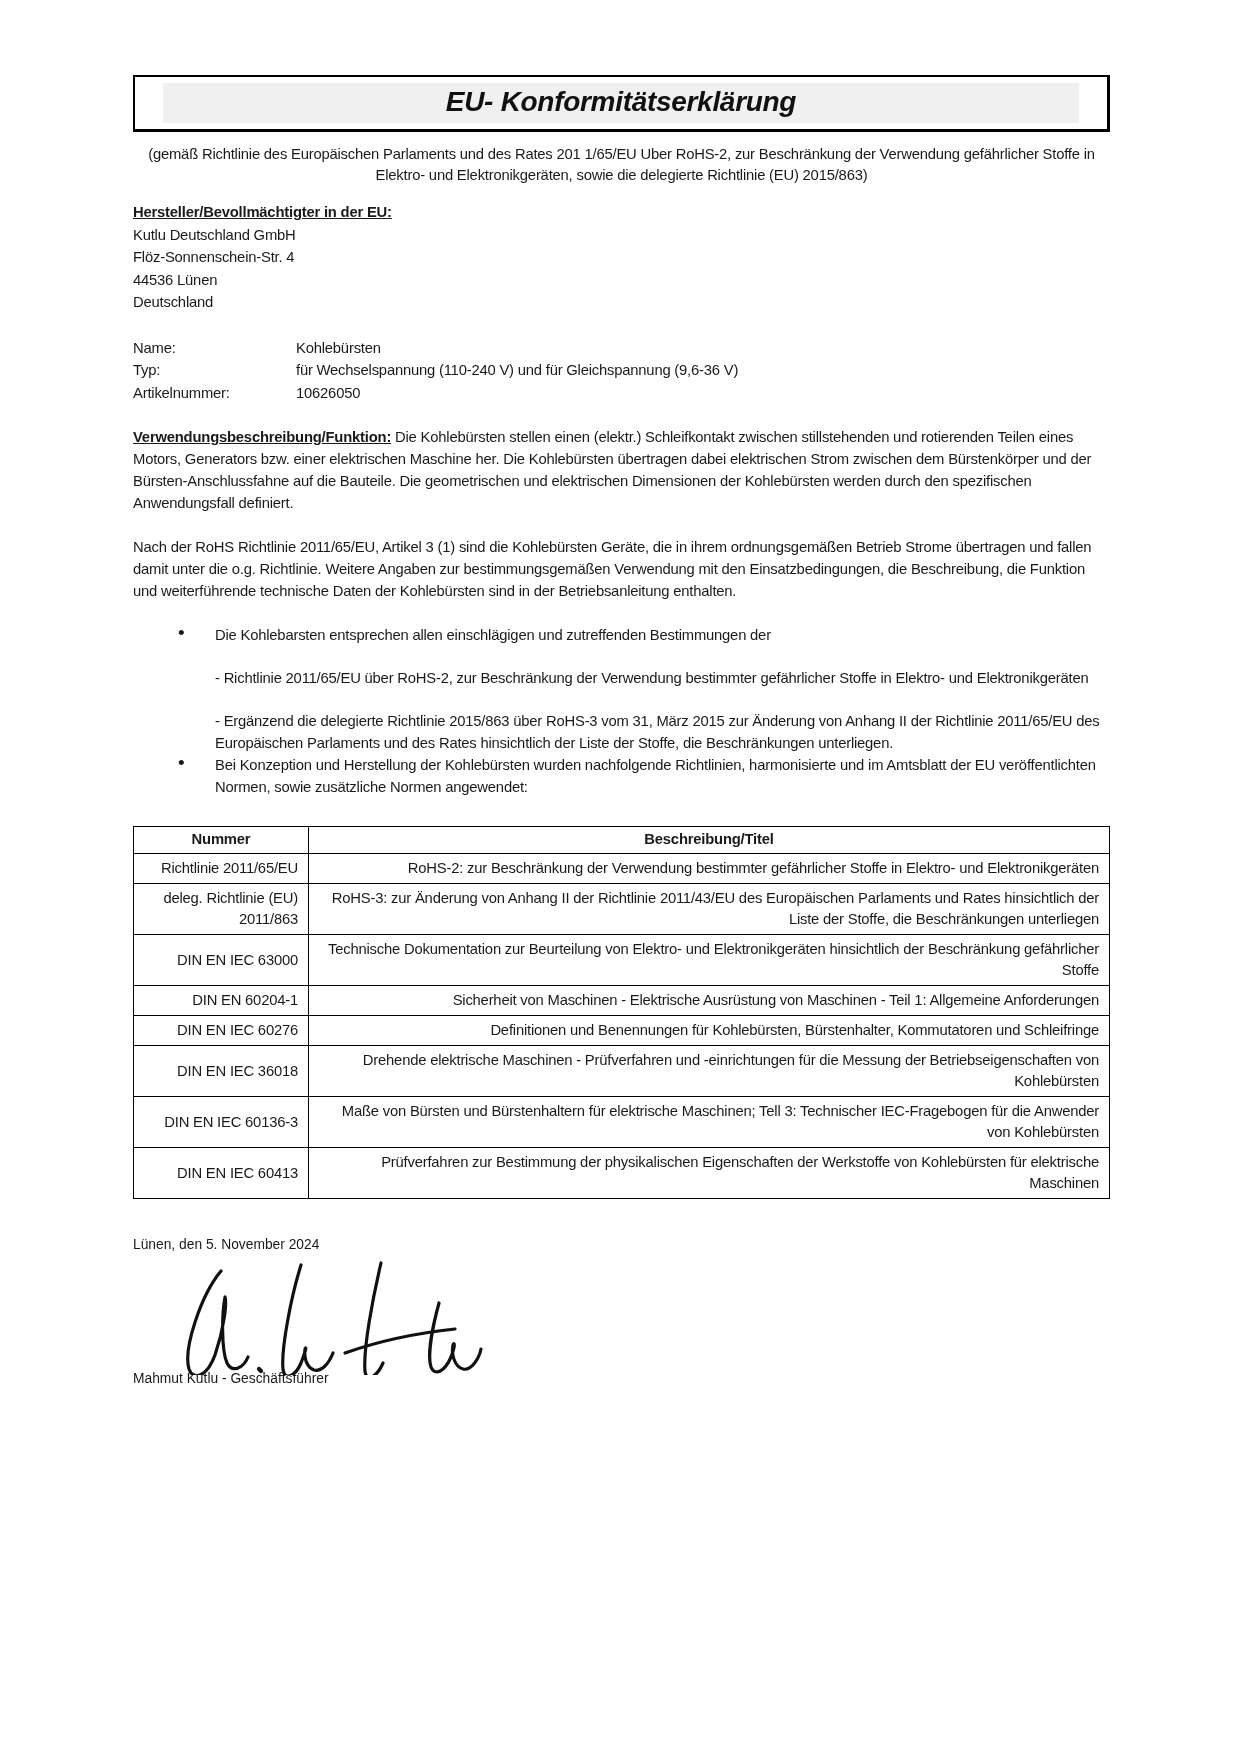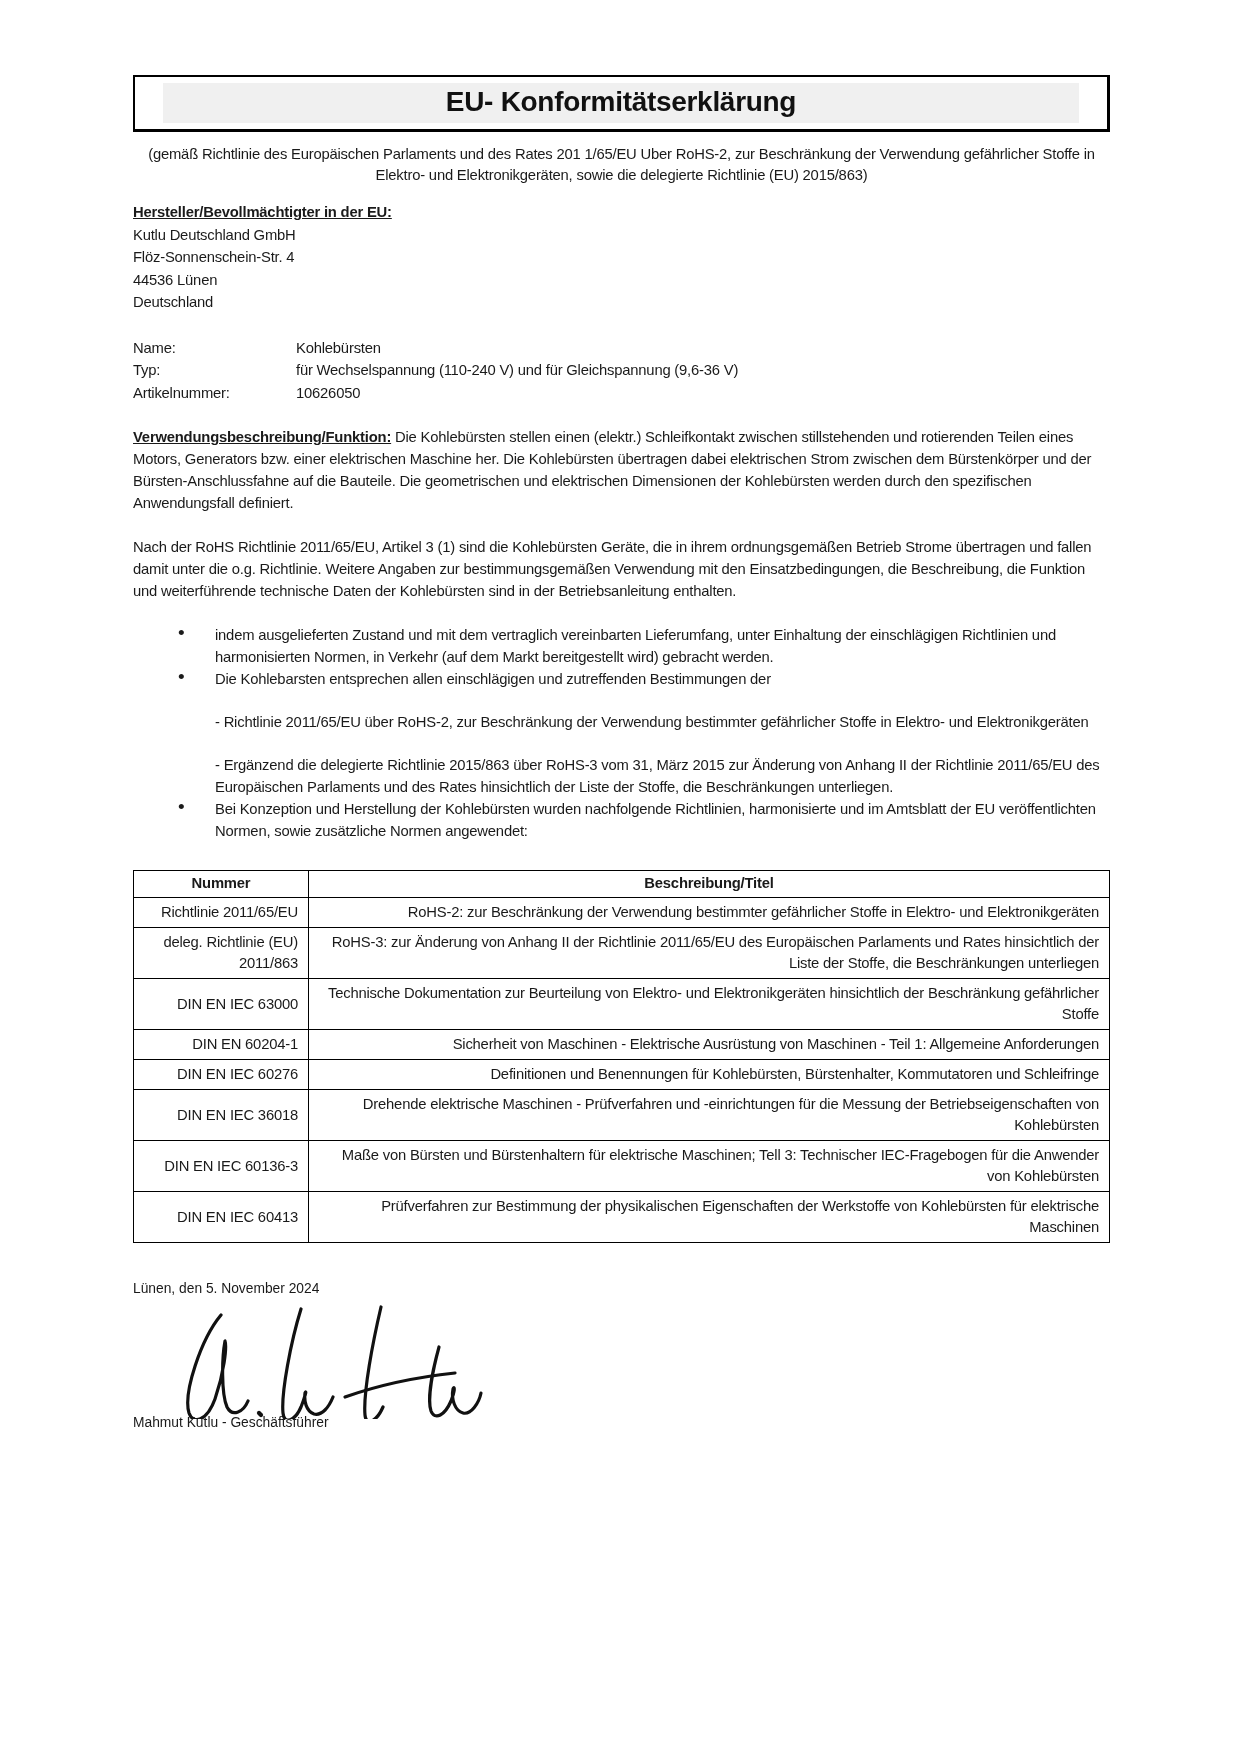--- a/index.html
+++ b/index.html
@@ -15,20 +15,21 @@
     min-height: 1754px;
     background: #ffffff;
     padding: 75px 131px 40px 133px;
   }
   
   .title-box {
     border: 2px solid #000;
     border-right-width: 3px;
     border-bottom-width: 3px;
     padding: 6px 28px;
+    font-style: italic;
   }
   .title-band {
     background: #f0f0f0;
     text-align: center;
     padding: 3px 0 5px 0;
   }
   .title-band h1 {
     font-size: 28px;
     font-weight: 700;
     letter-spacing: -0.3px;
@@ -136,23 +137,20 @@
   </div>
 
   <p class="para body-text">
     <span class="h-label">Verwendungsbeschreibung/Funktion:</span>
     <span>Die Kohlebürsten stellen einen (elektr.) Schleifkontakt zwischen stillstehenden und rotierenden Teilen eines Motors, Generators bzw. einer elektrischen Maschine her. Die Kohlebürsten übertragen dabei elektrischen Strom zwischen dem Bürstenkörper und der Bürsten-Anschlussfahne auf die Bauteile. Die geometrischen und elektrischen Dimensionen der Kohlebürsten werden durch den spezifischen Anwendungsfall definiert.</span>
   </p>
 
   <p class="para body-text">Nach der RoHS Richtlinie 2011/65/EU, Artikel 3 (1) sind die Kohlebürsten Geräte, die in ihrem ordnungsgemäßen Betrieb Strome übertragen und fallen damit unter die o.g. Richtlinie. Weitere Angaben zur bestimmungsgemäßen Verwendung mit den Einsatzbedingungen, die Beschreibung, die Funktion und weiterführende technische Daten der Kohlebürsten sind in der Betriebsanleitung enthalten.</p>
 
   <ul class="bullets">
-    <li>
-      <span>indem ausgelieferten Zustand und mit dem vertraglich vereinbarten Lieferumfang, unter Einhaltung der einschlägigen Richtlinien und harmonisierten Normen, in Verkehr (auf dem Markt bereitgestellt wird) gebracht werden.</span>
-    </li>
     <li>
       <div>Die Kohlebarsten entsprechen allen einschlägigen und zutreffenden Bestimmungen der</div>
       <div class="sub">- Richtlinie 2011/65/EU über RoHS-2, zur Beschränkung der Verwendung bestimmter gefährlicher Stoffe in Elektro- und Elektronikgeräten</div>
       <div class="sub">- Ergänzend die delegierte Richtlinie 2015/863 über RoHS-3 vom 31, März 2015 zur Änderung von Anhang II der Richtlinie 2011/65/EU des Europäischen Parlaments und des Rates hinsichtlich der Liste der Stoffe, die Beschränkungen unterliegen.</div>
     </li>
     <li>
       <span>Bei Konzeption und Herstellung der Kohlebürsten wurden nachfolgende Richtlinien, harmonisierte und im Amtsblatt der EU veröffentlichten Normen, sowie zusätzliche Normen angewendet:</span>
     </li>
   </ul>
 
@@ -163,21 +161,21 @@
         <th>Beschreibung/Titel</th>
       </tr>
     </thead>
     <tbody>
       <tr>
         <td class="col-number">Richtlinie 2011/65/EU</td>
         <td>RoHS-2: zur Beschränkung der Verwendung bestimmter gefährlicher Stoffe in Elektro- und Elektronikgeräten</td>
       </tr>
       <tr>
         <td class="col-number">deleg. Richtlinie (EU) 2011/863</td>
-        <td>RoHS-3: zur Änderung von Anhang II der Richtlinie 2011/65/EU des Europäischen Parlaments und Rates hinsichtlich der Liste der Stoffe, die Beschränkungen unterliegen</td>
+        <td>RoHS-3: zur Änderung von Anhang II der Richtlinie 2011/43/EU des Europäischen Parlaments und Rates hinsichtlich der Liste der Stoffe, die Beschränkungen unterliegen</td>
       </tr>
       <tr>
         <td class="col-number">DIN EN IEC 63000</td>
         <td>Technische Dokumentation zur Beurteilung von Elektro- und Elektronikgeräten hinsichtlich der Beschränkung gefährlicher Stoffe</td>
       </tr>
       <tr>
         <td class="col-number">DIN EN 60204-1</td>
         <td>Sicherheit von Maschinen - Elektrische Ausrüstung von Maschinen - Teil 1: Allgemeine Anforderungen</td>
       </tr>
       <tr>

